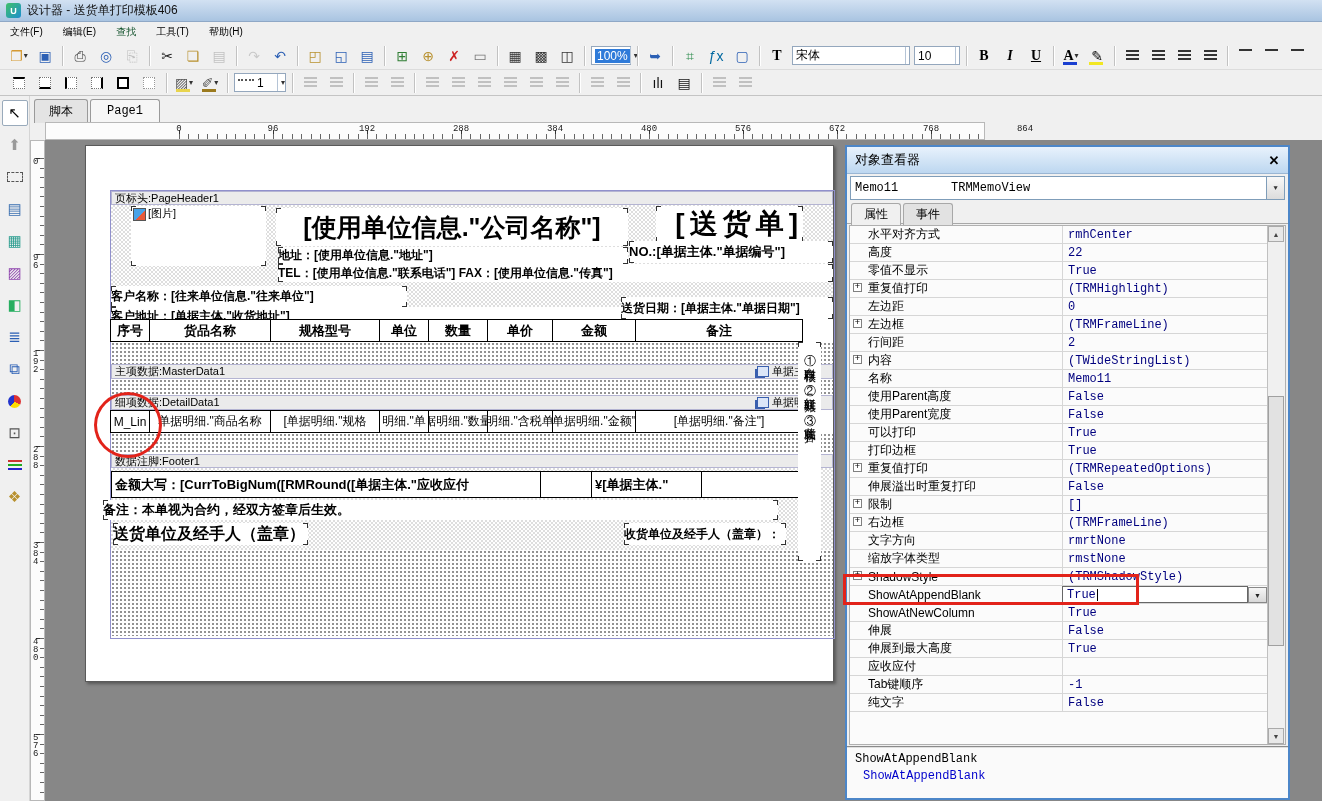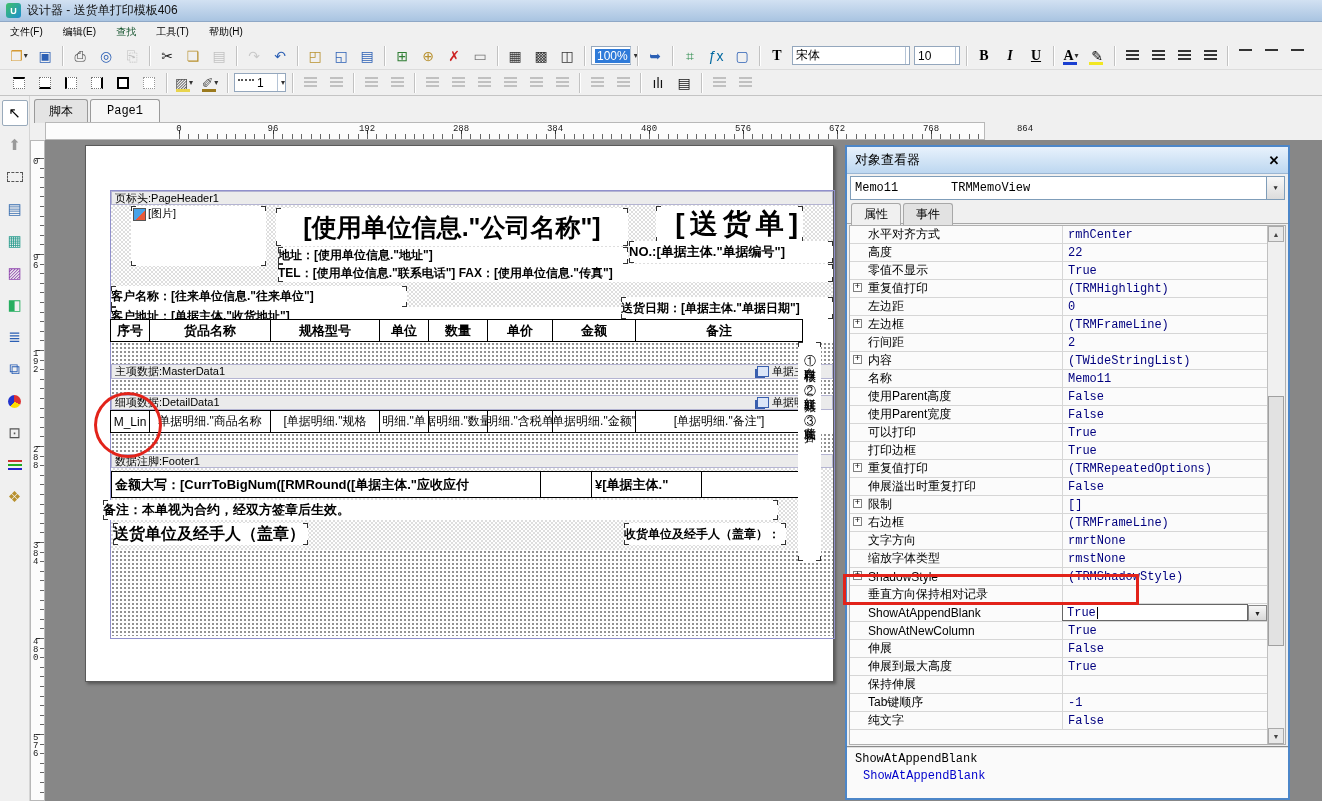--- a/index.html
+++ b/index.html
@@ -724,26 +724,20 @@
             </span>
             <span class="pval">rmstNone</span>
           </div>
           <div class="prow">
             <span class="pname">
               <span class="pexp"></span>
               <span>ShadowStyle</span>
             </span>
             <span class="pval">(TRMShadowStyle)</span>
           </div>
-          <div class="prow">
-            <span class="pname">
-              <span>垂直方向保持相对记录</span>
-            </span>
-            <span class="pval"></span>
-          </div>
           <div class="prow edit">
             <span class="pname">
               <span>ShowAtAppendBlank</span>
             </span>
             <span class="editbox">
               <span>True</span>
               <span class="caret"></span>
             </span>
             <span class="ddbtn"></span>
           </div>
@@ -760,21 +754,21 @@
             <span class="pval">False</span>
           </div>
           <div class="prow">
             <span class="pname">
               <span>伸展到最大高度</span>
             </span>
             <span class="pval">True</span>
           </div>
           <div class="prow">
             <span class="pname">
-              <span>保持伸展</span>
+              <span>应收应付</span>
             </span>
             <span class="pval"></span>
           </div>
           <div class="prow">
             <span class="pname">
               <span>Tab键顺序</span>
             </span>
             <span class="pval">-1</span>
           </div>
           <div class="prow">

